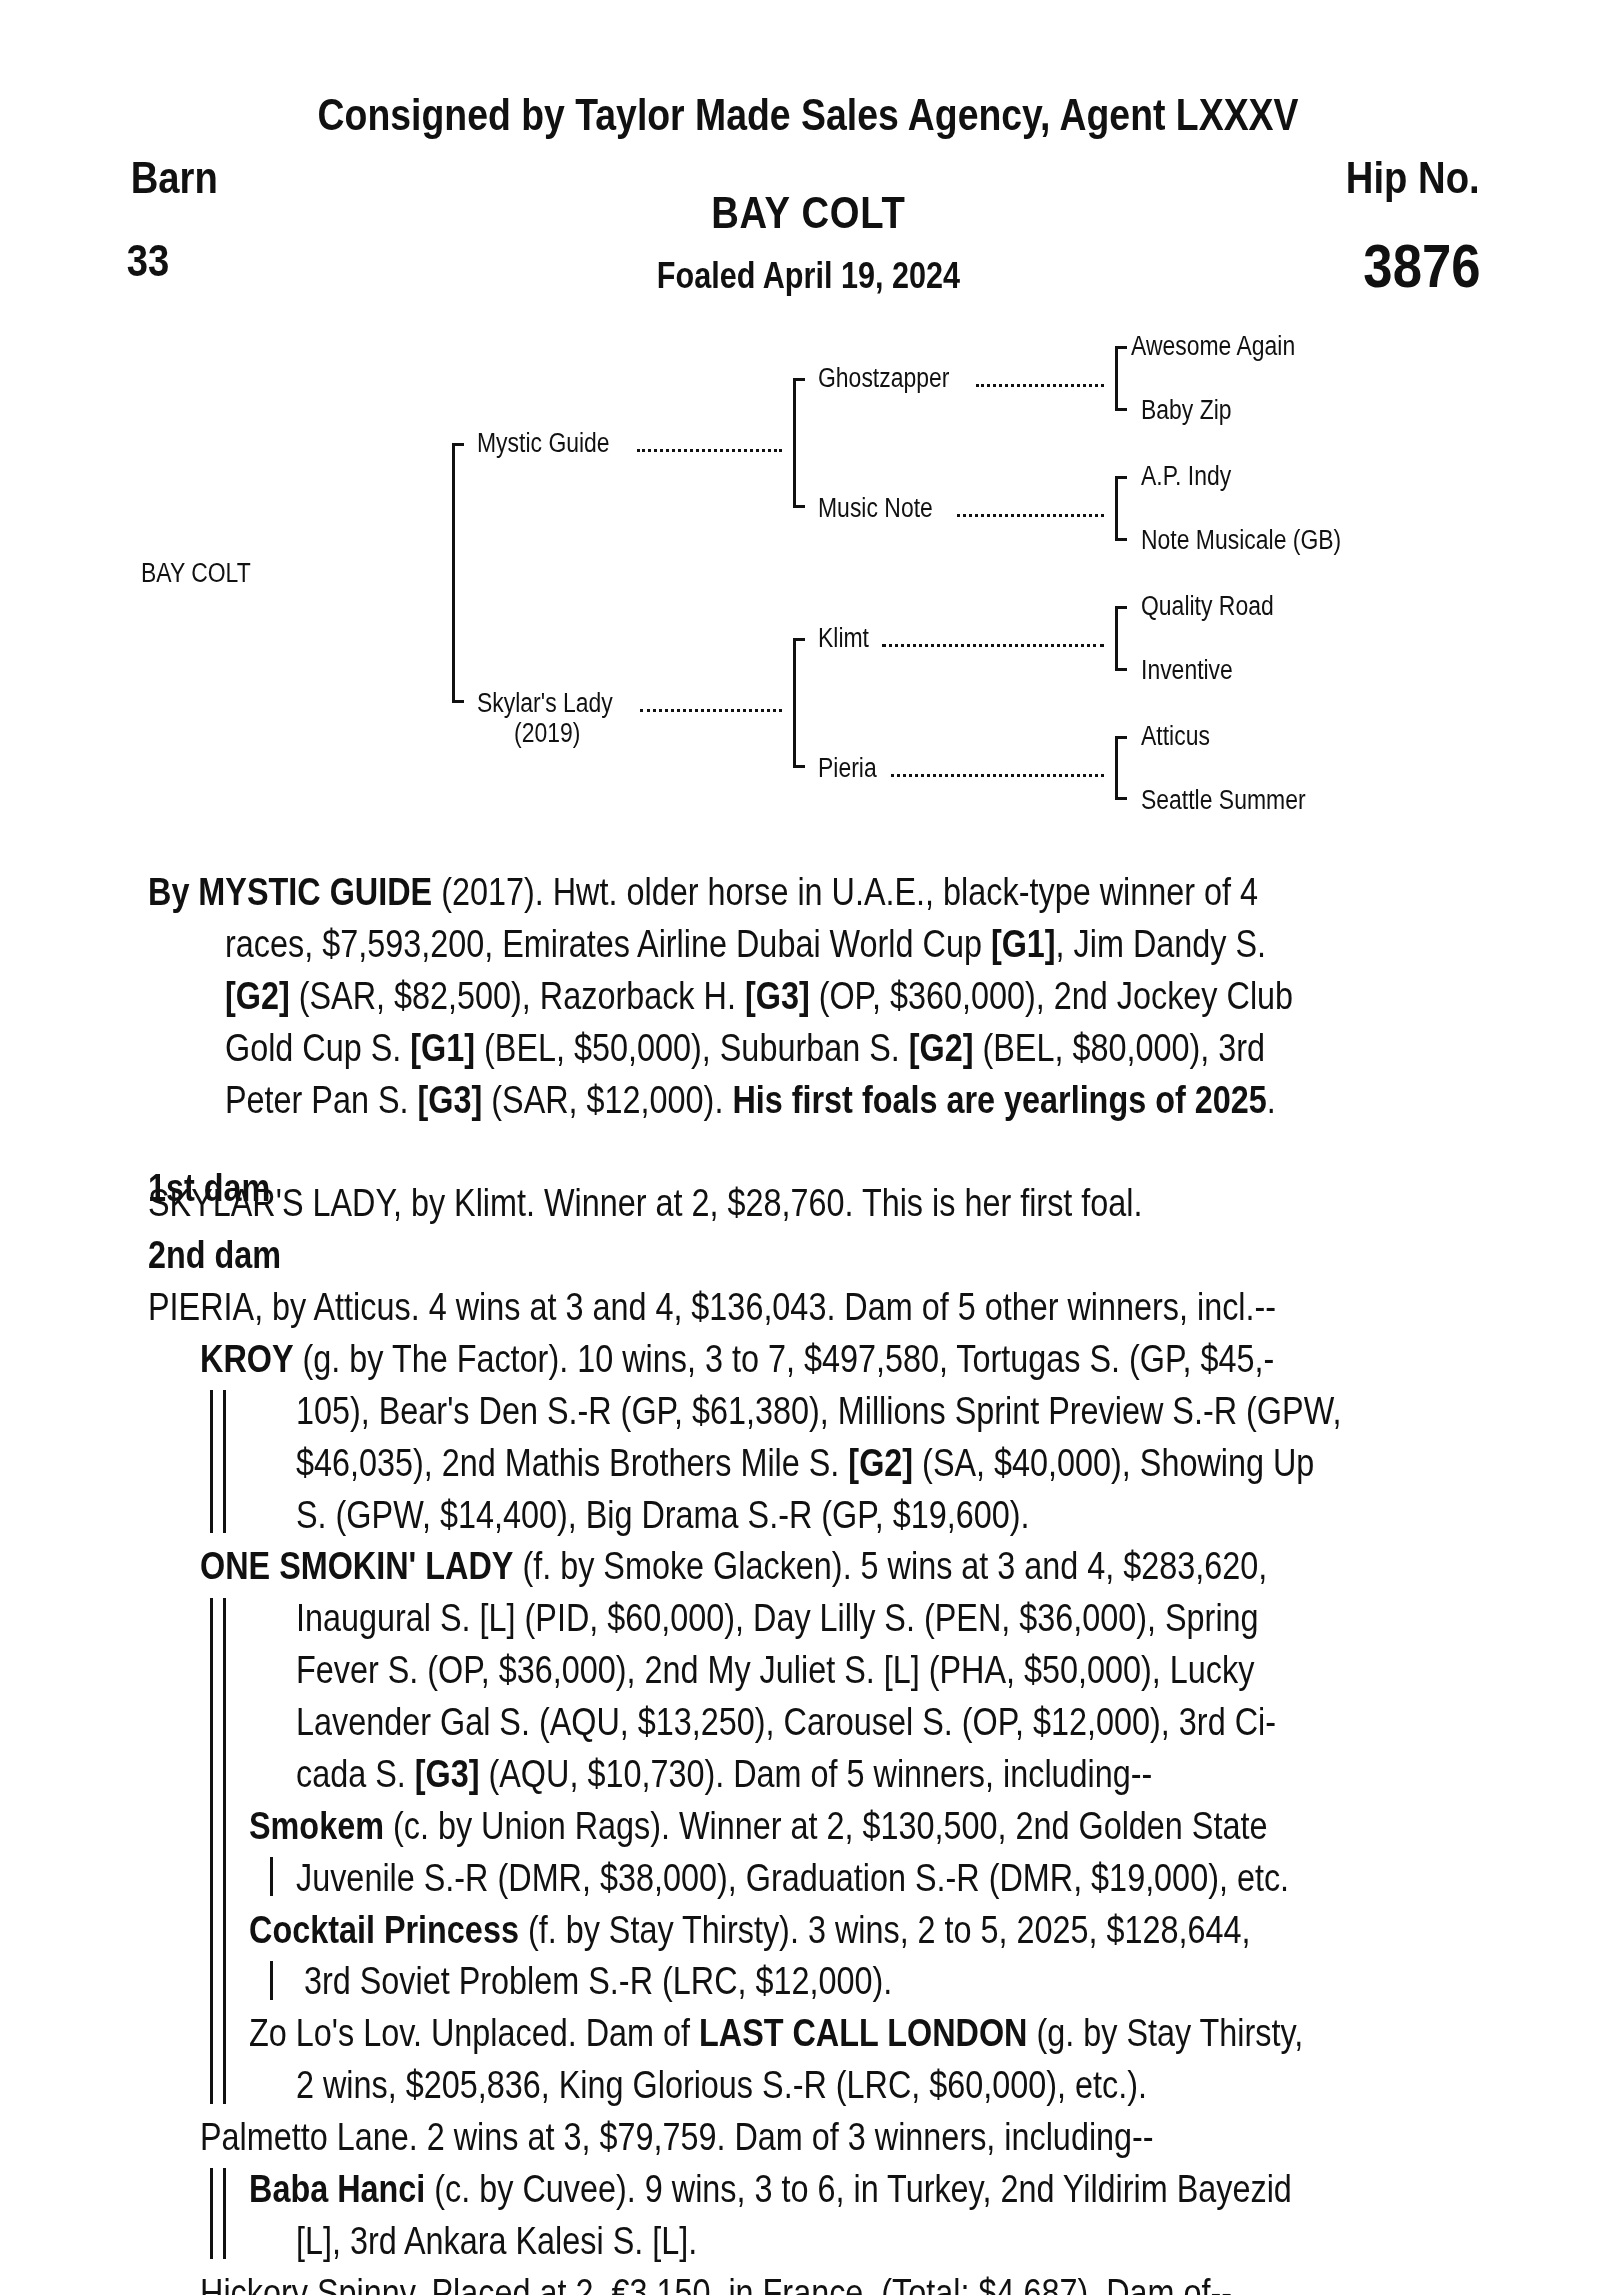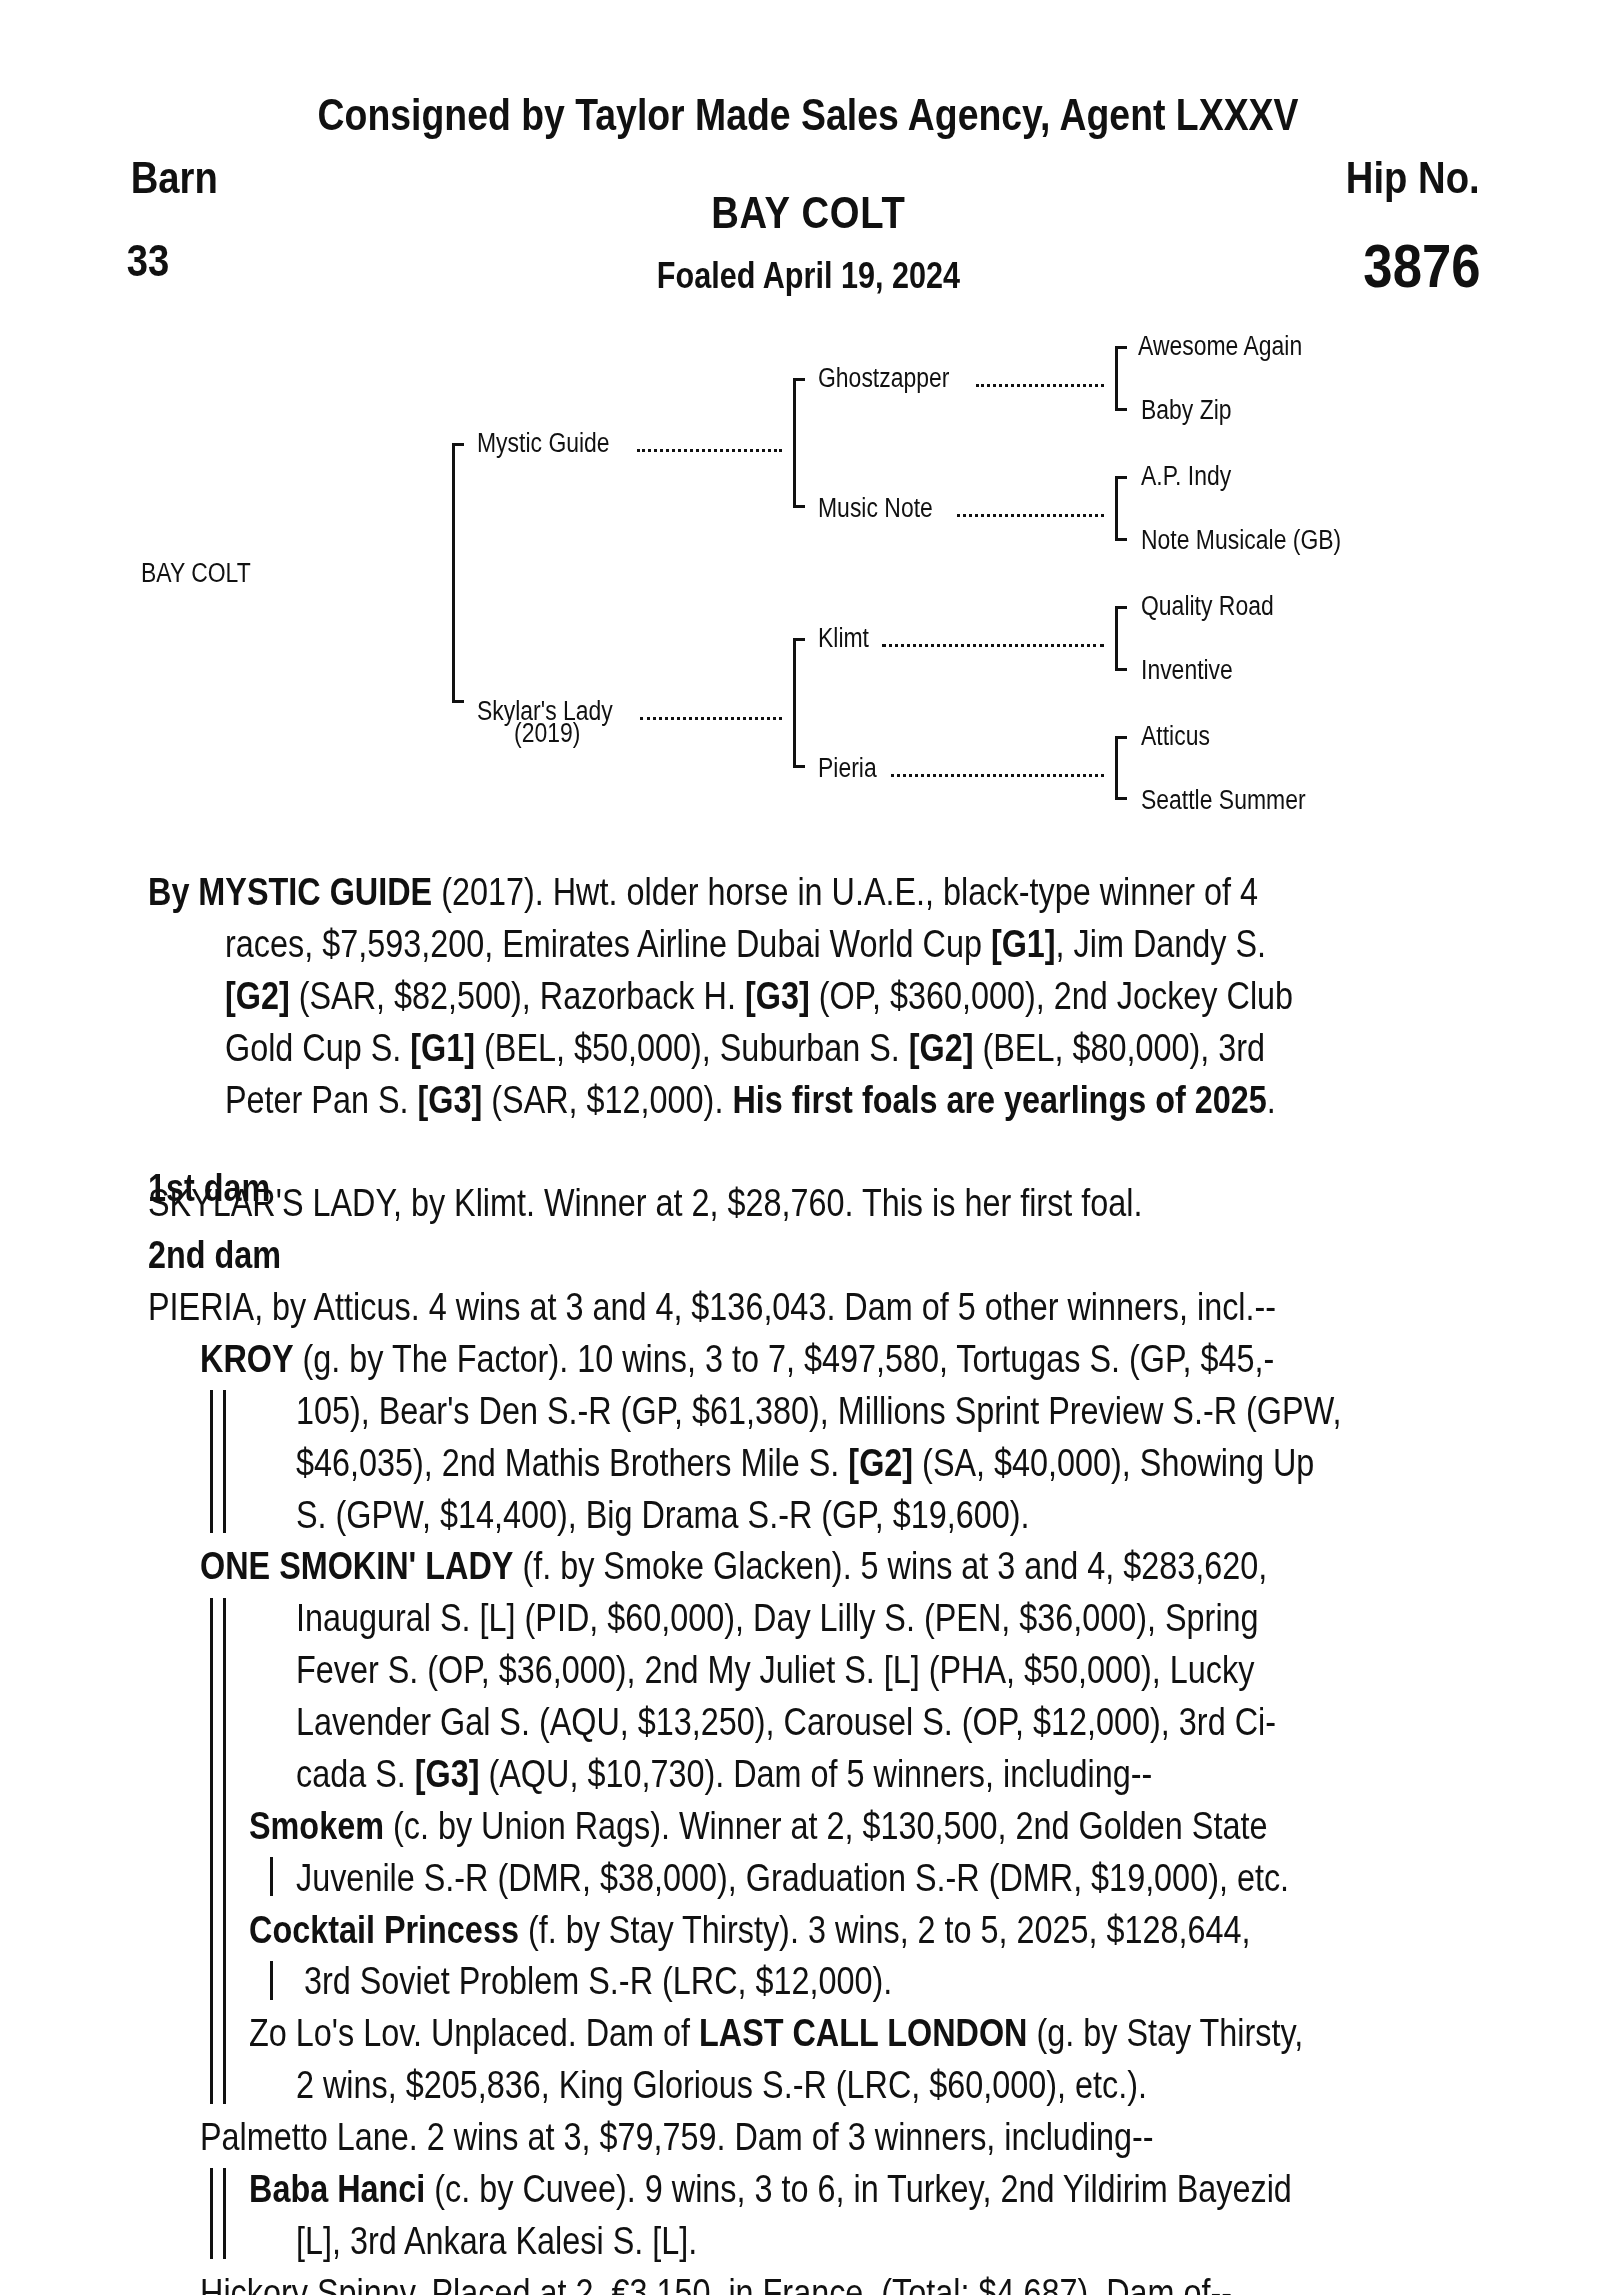--- a/index.html
+++ b/index.html
@@ -46,21 +46,21 @@
   <div class="center-line" id="foaled"><span class="sxc">Foaled April 19, 2024</span></div>
 
   <div id="tree">
       <div class="tree-label" style="left: 141px; top: 557px; width: 257px;">
         <span class="nm">BAY COLT</span>
       </div>
       <div class="tree-label" style="left: 477px; top: 427px; width: 305px;">
         <span class="nm">Mystic Guide</span>
         <div class="leader"></div>
       </div>
-      <div class="tree-label" style="left: 477px; top: 687px; width: 305px; margin-top: 8px;">
+      <div class="tree-label" style="left: 477px; top: 687px; width: 305px;">
         <span class="nm">Skylar's Lady</span>
         <div class="leader"></div>
       </div>
       <div class="tree-label" style="left: 514px; top: 717px; width: 184px;">
         <span class="nm">(2019)</span>
       </div>
       <div class="tree-label" style="left: 818px; top: 362px; width: 286px;">
         <span class="nm">Ghostzapper</span>
         <div class="leader"></div>
       </div>
@@ -69,21 +69,21 @@
         <div class="leader"></div>
       </div>
       <div class="tree-label" style="left: 818px; top: 622px; width: 286px;">
         <span class="nm">Klimt</span>
         <div class="leader"></div>
       </div>
       <div class="tree-label" style="left: 818px; top: 752px; width: 286px;">
         <span class="nm">Pieria</span>
         <div class="leader"></div>
       </div>
-      <div class="tree-label" style="left: 1131px; top: 330px; width: 432px; margin-left: 7px;">
+      <div class="tree-label" style="left: 1131px; top: 330px; width: 432px;">
         <span class="nm">Awesome Again</span>
       </div>
       <div class="tree-label" style="left: 1141px; top: 394px; width: 432px;">
         <span class="nm">Baby Zip</span>
       </div>
       <div class="tree-label" style="left: 1141px; top: 460px; width: 432px;">
         <span class="nm">A.P. Indy</span>
       </div>
       <div class="tree-label" style="left: 1141px; top: 524px; width: 432px;">
         <span class="nm">Note Musicale (GB)</span>

